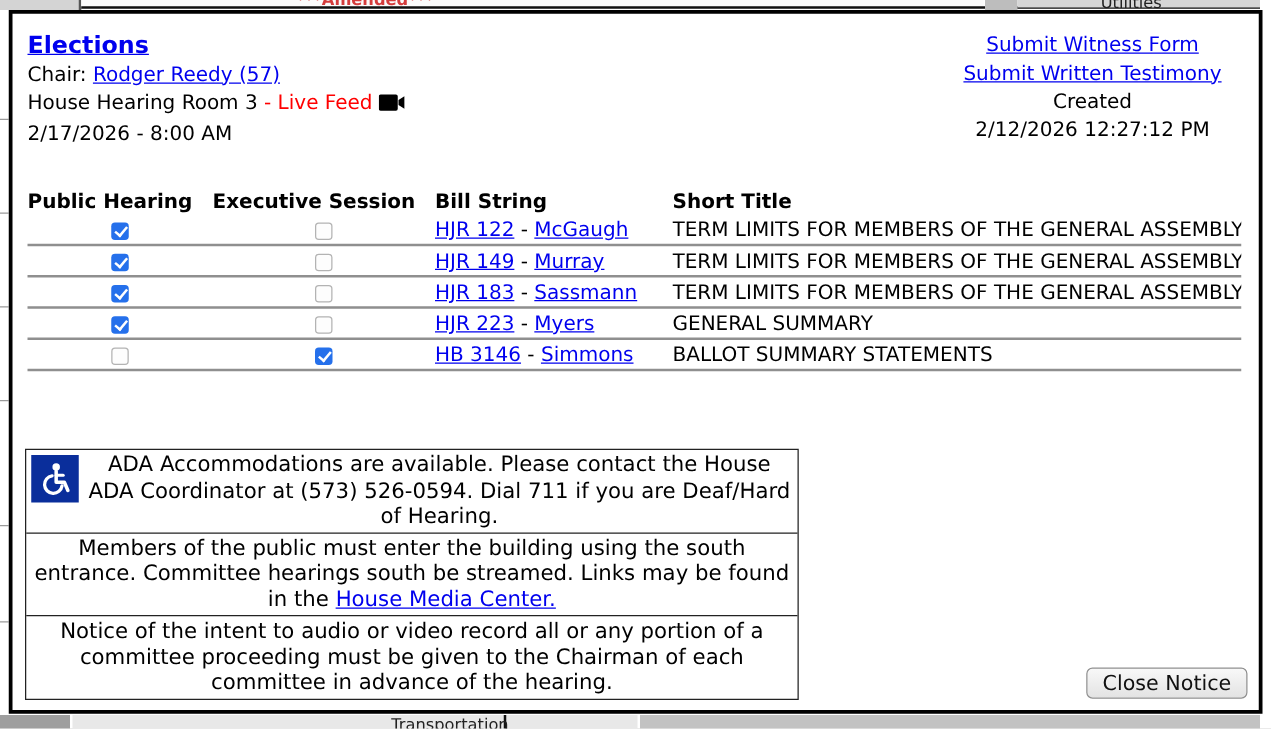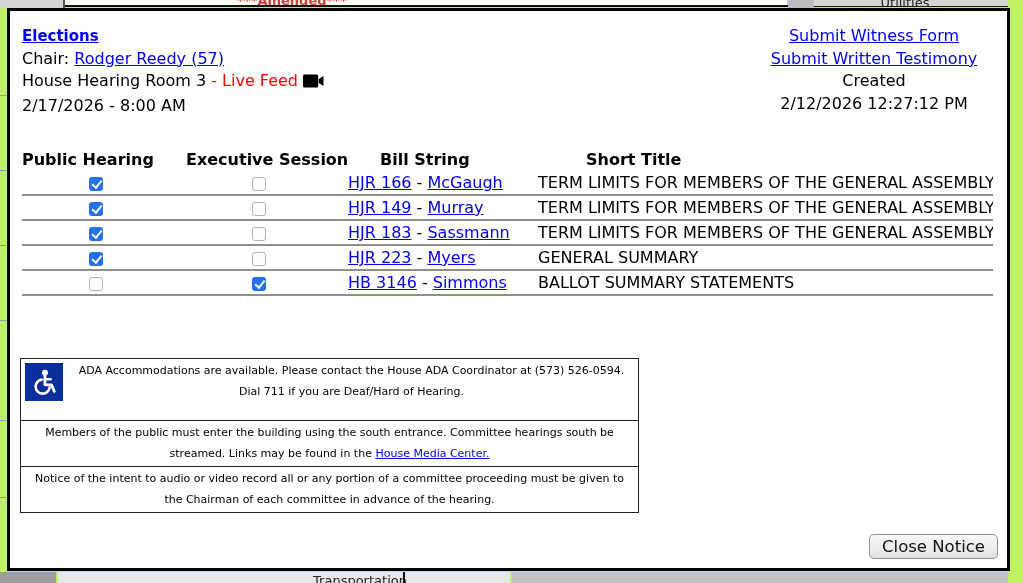--- a/index.html
+++ b/index.html
@@ -1,18 +1,18 @@
 <!DOCTYPE html>
 <html><head>
 <meta charset="utf-8">
 <style>
   html,body{margin:0;padding:0;background:#cbcbcb;}
   .screen{
     position:relative;width:1023px;height:583px;overflow:hidden;
-    background:#bef264;
+    background:#ffffff;
     font-family:"DejaVu Sans","Liberation Sans",sans-serif;
     font-size:16px;color:#000;
   }
   
   .bg-top-left{position:absolute;left:0;top:0;width:63px;height:8px;background:#d4d4d4;border-right:2px solid #555;}
   .bg-top-band{position:absolute;left:65px;top:0;width:722px;height:6px;background:#fbfbfb;}
   .bg-top-rule{position:absolute;left:65px;top:5px;width:943px;height:2px;background:#111;}
   .bg-top-spacer{position:absolute;left:788px;top:0;width:26px;height:8px;background:#bdbdbd;}
   .bg-top-right{position:absolute;left:814px;top:0;width:194px;height:6px;background:#d6d6d6;}
   .bg-amended{position:absolute;left:212px;top:-7px;width:160px;text-align:center;font-size:13px;font-weight:bold;color:#d43c3c;white-space:nowrap;}
@@ -25,38 +25,38 @@
   .bg-tick{position:absolute;left:0;width:7px;height:1px;background:#9a9a9a;}
   
   .modal{
     position:absolute;left:7px;top:8px;width:997px;height:557px;
     background:#fff;border:3px solid #000;box-sizing:content-box;
   }
   .modal-inner{position:relative;width:100%;height:100%;padding:14px 14px 0 12px;box-sizing:border-box;}
   a,.link{color:#0000EE;text-decoration:underline;cursor:pointer;}
   .hdr{display:flex;justify-content:space-between;}
   .hdr-left{line-height:22.5px;}
-  .committee{font-size:15px;font-weight:bold;}
+  .committee{font-size:19px;font-weight:bold;}
   .red{color:#FF0000;}
   .cam-icon{display:inline-block;vertical-align:-2px;margin-left:5px;}
   .hdr-right{text-align:center;line-height:22.5px;margin-right:4px;min-width:230px;}
   
   .bill-table{margin-top:30px;}
   .trow{display:grid;grid-template-columns:148px 178px 190px 1fr;align-items:center;}
-  .thead{font-weight:bold;height:24px;gap:16px;}
+  .thead{font-weight:bold;height:24px;}
   .tbody-row{height:23px;border-bottom:2px solid #8f8f8f;}
   .cell-center{text-align:center;}
   .cb{width:14px;height:14px;border-radius:3px;display:inline-block;position:relative;box-sizing:border-box;vertical-align:middle;}
   .cb.checked{background:#2570EB;}
   .cb.checked::after{content:'';position:absolute;left:4.5px;top:1.5px;width:3.5px;height:8px;border:solid #fff;border-width:0 2px 2px 0;transform:rotate(40deg);}
   .cb:not(.checked){background:#fdfdfd;border:1px solid #b3b3b3;}
   .bill-cell{white-space:nowrap;}
   .short-title{white-space:nowrap;overflow:hidden;}
   
-  .notice-box{margin-top:62px;margin-left:-2px;width:617px;border:1px solid #222;font-size:11px;line-height:20.5px;}
+  .notice-box{margin-top:62px;margin-left:-2px;width:617px;border:1px solid #222;font-size:17px;line-height:20.5px;}
   .notice-sec{padding:2px 4px;text-align:center;position:relative;}
   .notice-sec + .notice-sec{border-top:1px solid #222;}
   .ada-sec{padding-left:48px;min-height:57px;}
   .ada-icon{position:absolute;left:4px;top:4px;width:38px;height:38px;background:#0a2e9b;display:flex;align-items:center;justify-content:center;}
   
   .close-btn{
     position:absolute;right:9px;bottom:9px;
     font-family:inherit;font-size:16.5px;color:#111;
     padding:2px 12px;border:1px solid #8f8f8f;border-radius:5px;
     background:linear-gradient(#f8f8f8,#e3e3e3);cursor:pointer;margin-top:36px;
@@ -110,21 +110,21 @@
         <div class="trow thead">
           <div>Public Hearing</div>
           <div>Executive Session</div>
           <div>Bill String</div>
           <div>Short Title</div>
         </div>
 
         <div class="trow tbody-row">
           <div class="cell-center"><span class="cb checked"></span></div>
           <div class="cell-center"><span class="cb"></span></div>
-          <div class="bill-cell"><a>HJR 166</a><span> - </span><a>McGaugh</a></div>
+          <div class="bill-cell"><a>HJR 122</a><span> - </span><a>McGaugh</a></div>
           <div class="short-title">TERM LIMITS FOR MEMBERS OF THE GENERAL ASSEMBLY</div>
         </div>
 
         <div class="trow tbody-row">
           <div class="cell-center"><span class="cb checked"></span></div>
           <div class="cell-center"><span class="cb"></span></div>
           <div class="bill-cell"><a>HJR 149</a><span> - </span><a>Murray</a></div>
           <div class="short-title">TERM LIMITS FOR MEMBERS OF THE GENERAL ASSEMBLY</div>
         </div>
 

